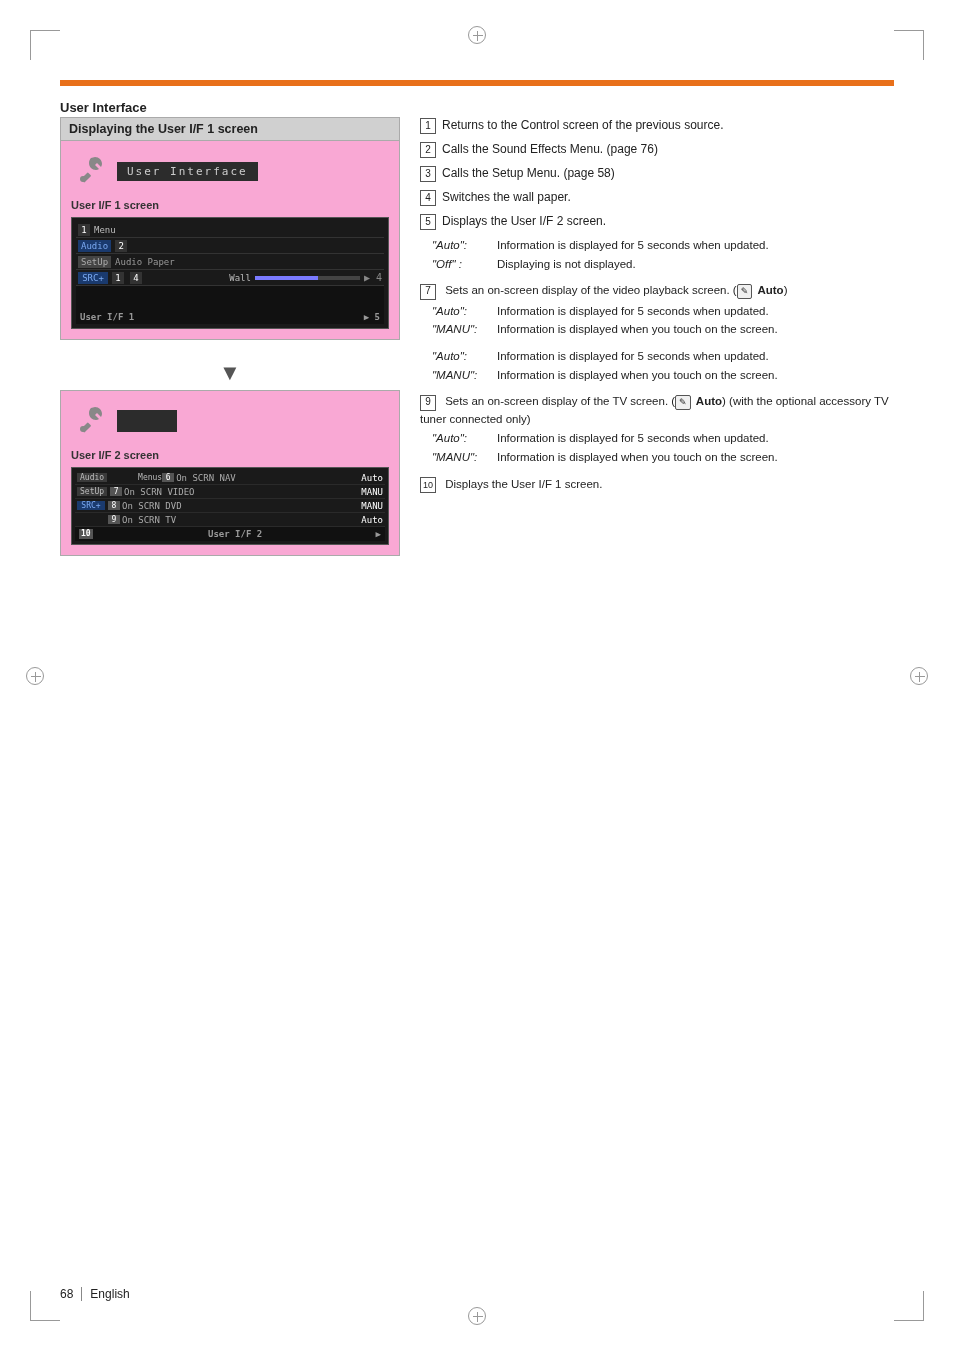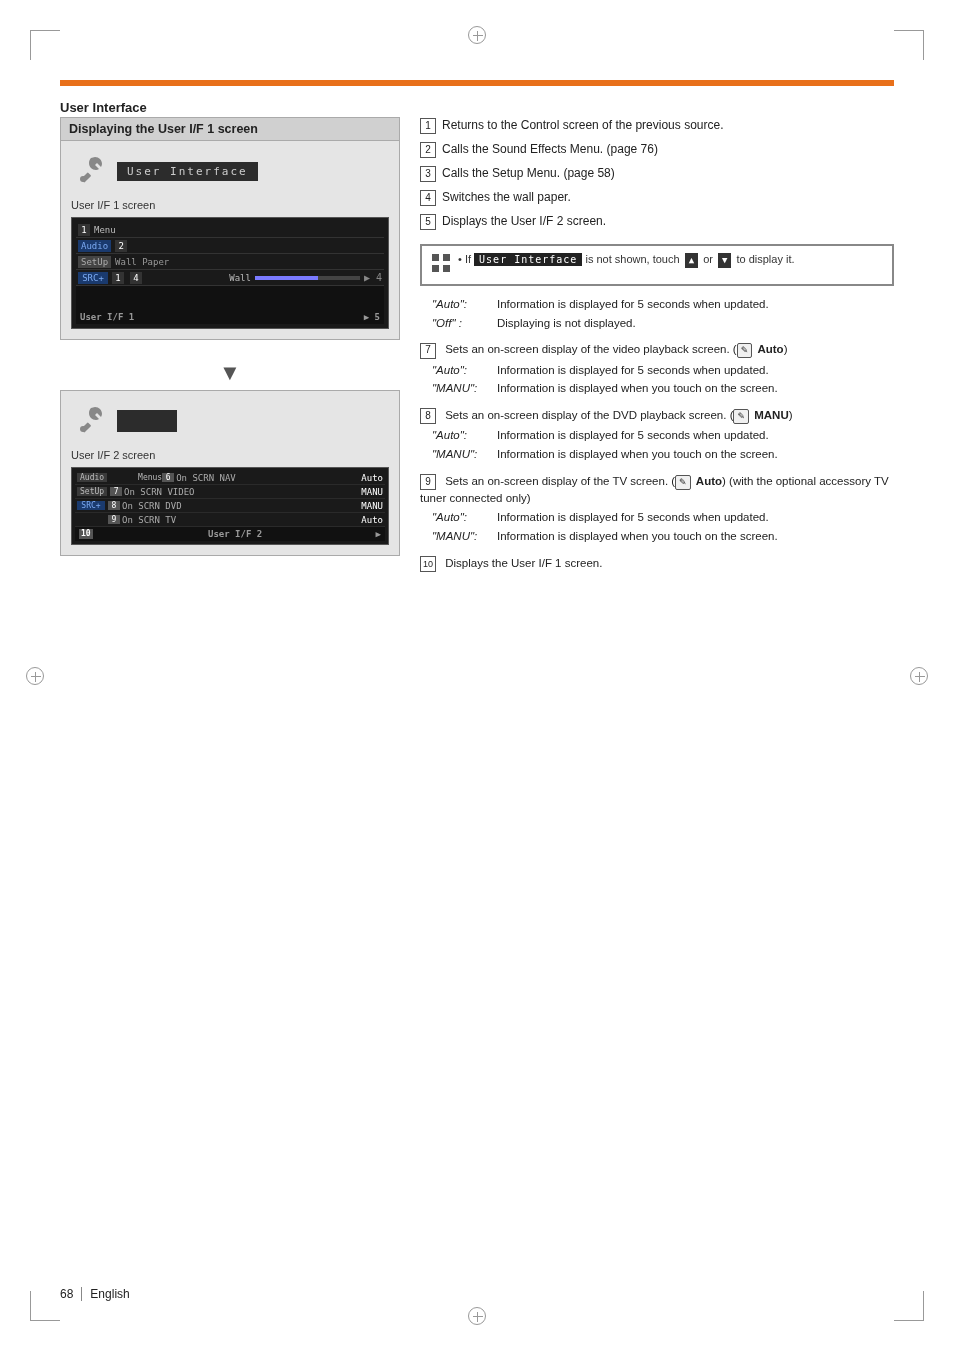--- a/index.html
+++ b/index.html
@@ -94,21 +94,21 @@
       flex-shrink: 0;
     }
 
     .right-col {
       flex: 1;
     }
 
     
     .screen-box {
       border: 1px solid #aaa;
-      background: #e5e5e5;
+      background: #f9a8d4;
       margin-bottom: 20px;
       padding: 10px;
     }
     .screen-box-title {
       font-weight: bold;
       font-size: 12.5px;
       background: #d0d0d0;
       padding: 4px 8px;
       margin: -10px -10px 10px -10px;
       border-bottom: 1px solid #aaa;
@@ -135,20 +135,21 @@
       padding: 3px 10px;
       letter-spacing: 2px;
       margin-left: 6px;
     }
 
     
     .screen-label {
       font-size: 11px;
       color: #333;
       margin-bottom: 6px;
+      font-weight: bold;
     }
 
     
     .ui-screen {
       background: #1a1a1a;
       border: 1px solid #555;
       padding: 4px;
       font-size: 10px;
       color: #ddd;
       font-family: monospace;
@@ -418,21 +419,21 @@
             <span class="ui-tag-num">1</span>
             <span style="font-size:9px;color:#bbb;">Menu</span>
           </div>
           <div class="ui-screen-row">
             <span class="ui-tag ui-tag-blue">Audio</span>
             <span class="ui-tag-num">2</span>
             <span style="font-size:9px;color:#bbb;flex:1;"></span>
           </div>
           <div class="ui-screen-row">
             <span class="ui-tag">SetUp</span>
-            <span style="font-size:9px;color:#999;flex:1;">Wall Paper</span>
+            <span style="font-size:9px;color:#999;flex:1;">Audio Paper</span>
           </div>
           <div class="ui-screen-row">
             <span class="ui-tag ui-tag-blue">SRC+</span>
             <span class="ui-tag-num">1</span>
             <span class="ui-tag-num" style="margin-left:2px;">4</span>
             <span style="font-size:9px;color:#bbb;flex:1;text-align:right;">Wall</span>
             <div class="ui-progress">
               <div class="ui-progress-fill"></div>
             </div>
             <span class="ui-tag-arrow">▶ 4</span>
@@ -521,35 +522,20 @@
           <span class="num-badge">4</span>
           <span>Switches the wall paper.</span>
         </div>
 
         <div class="numbered-item">
           <span class="num-badge">5</span>
           <span>Displays the User I/F 2 screen.</span>
         </div>
       </div>
 
-      <div class="note-box" style="margin-top:14px;">
-        <div class="note-icon">
-          
-          <svg width="22" height="22" viewBox="0 0 22 22">
-            <rect x="2" y="2" width="7" height="7" fill="#555"></rect>
-            <rect x="13" y="2" width="7" height="7" fill="#555"></rect>
-            <rect x="2" y="13" width="7" height="7" fill="#555"></rect>
-            <rect x="13" y="13" width="7" height="7" fill="#555"></rect>
-          </svg>
-        </div>
-        <div class="note-text">
-          • If <span class="note-highlight">User  Interface</span> is not shown, touch
-          <span class="note-btn">▲</span> or <span class="note-btn">▼</span> to display it.
-        </div>
-      </div>
 
       <div style="margin-top:6px;">
 
         <div class="desc-block">
           <div class="desc-indent">
             <div class="desc-row">
               <span class="desc-key">"Auto":</span>
               <span>Information is displayed for 5 seconds when updated.</span>
             </div>
             <div class="desc-row">
@@ -571,25 +557,20 @@
               <span>Information is displayed for 5 seconds when updated.</span>
             </div>
             <div class="desc-row">
               <span class="desc-key">"MANU":</span>
               <span>Information is displayed when you touch on the screen.</span>
             </div>
           </div>
         </div>
 
         <div class="desc-block">
-          <div class="main-line">
-            <span class="num-badge" style="display:inline-flex;">8</span>
-            Sets an on-screen display of the DVD playback screen.
-            (<span class="icon-auto">✎</span> <strong>MANU</strong>)
-          </div>
           <div class="desc-indent">
             <div class="desc-row">
               <span class="desc-key">"Auto":</span>
               <span>Information is displayed for 5 seconds when updated.</span>
             </div>
             <div class="desc-row">
               <span class="desc-key">"MANU":</span>
               <span>Information is displayed when you touch on the screen.</span>
             </div>
           </div>

